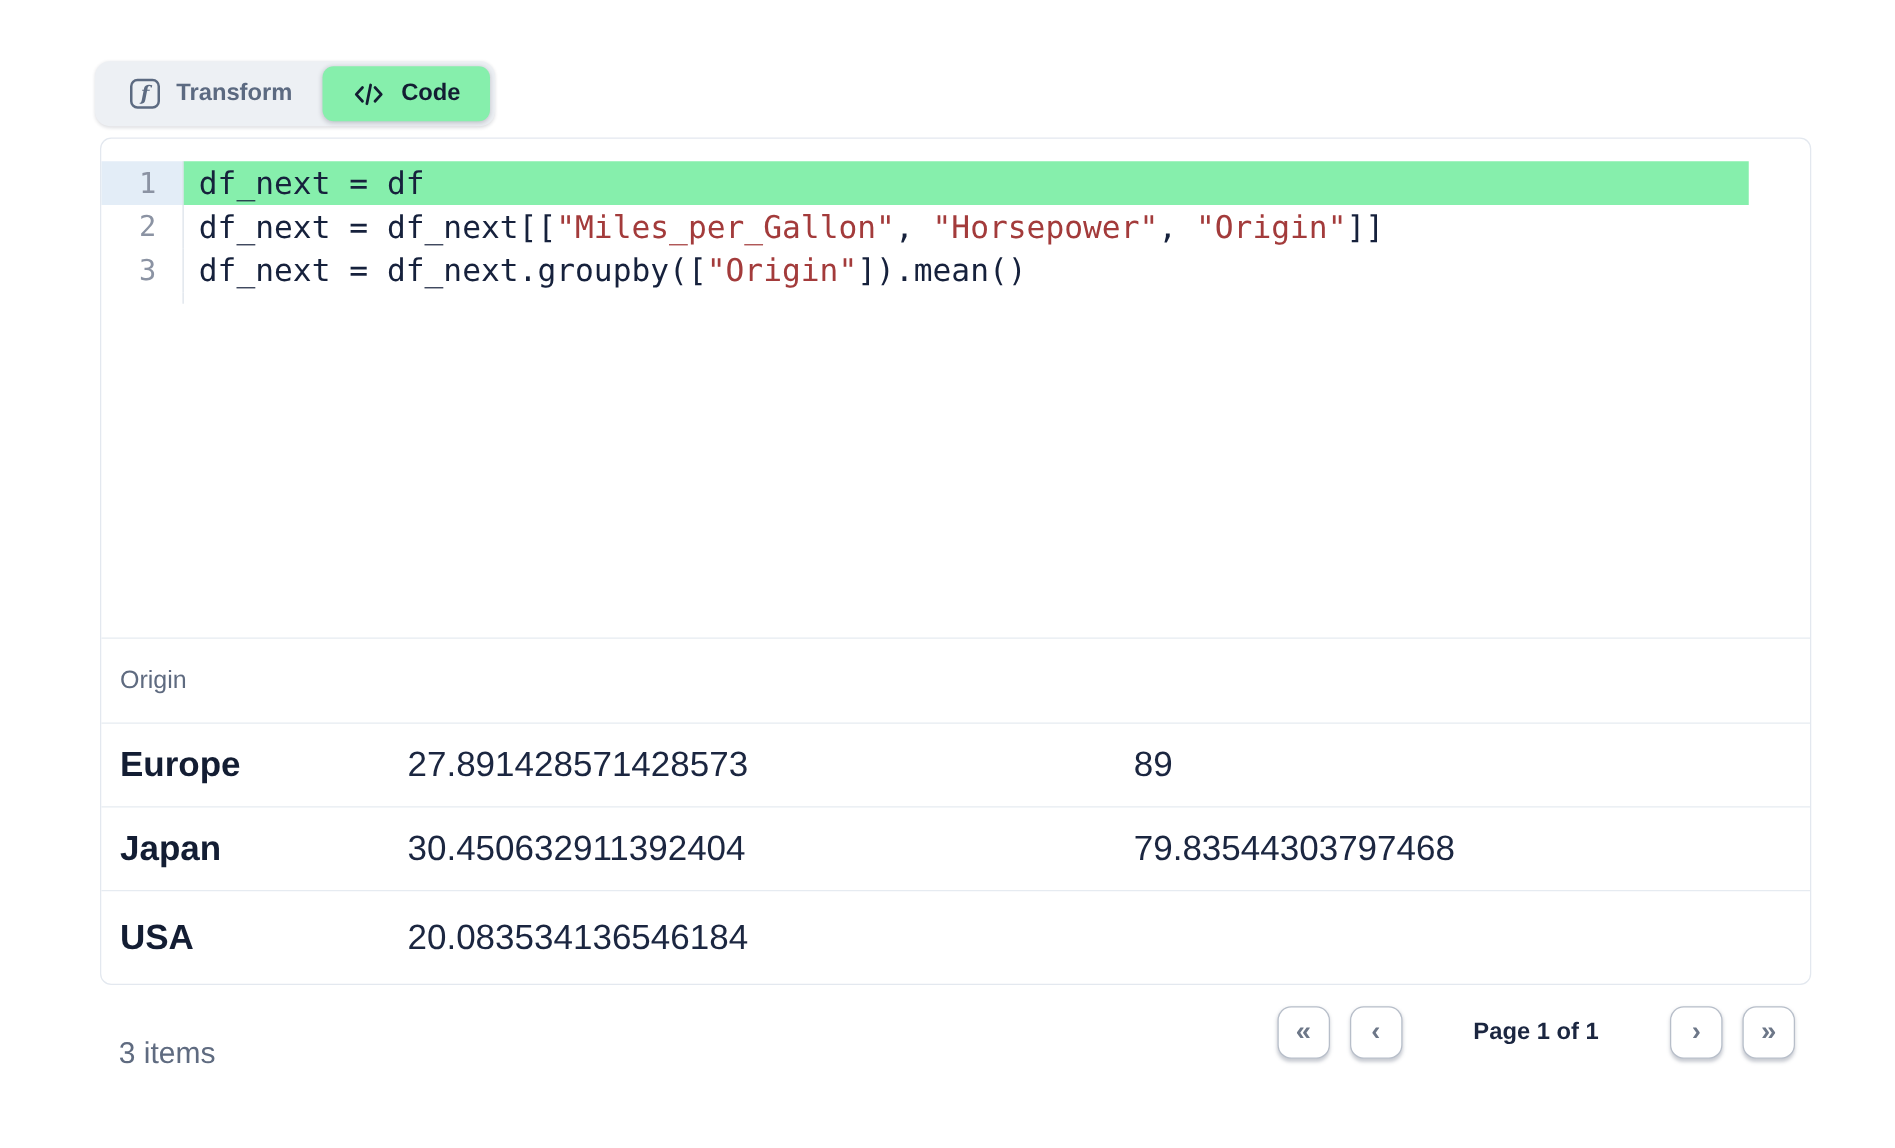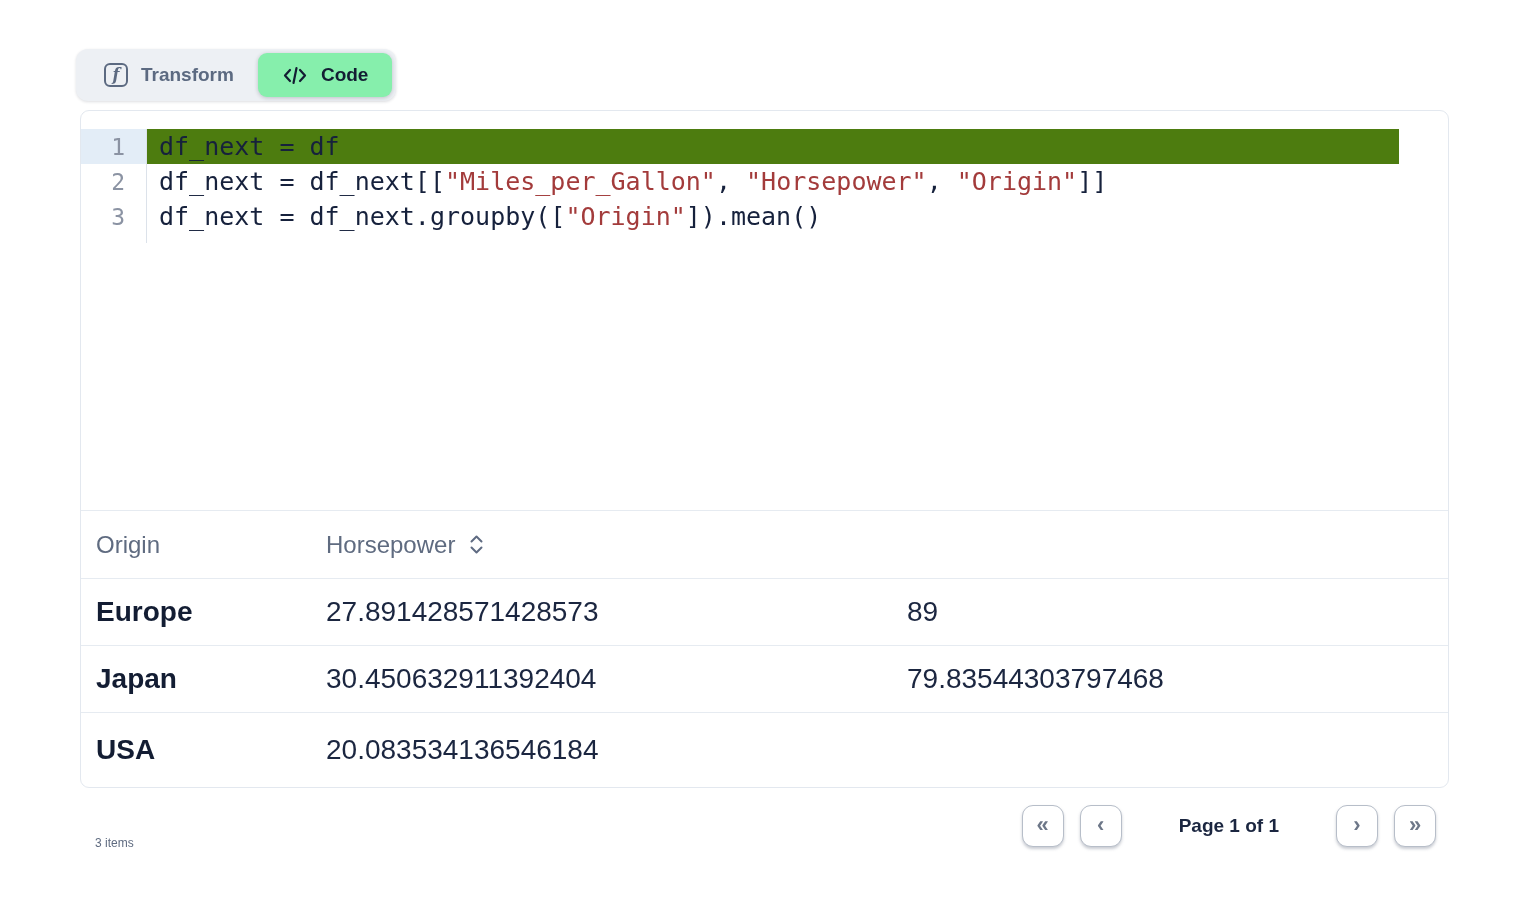--- a/index.html
+++ b/index.html
@@ -27,39 +27,39 @@
   
   .editor { height: 400px; border-bottom: 1px solid #e6ebf1; padding-top: 18px;
     font-family: "DejaVu Sans Mono", monospace; }
   .code-line { display: flex; height: 35px; margin-right: 49px; }
   .gutter-cell { width: 66px; flex: 0 0 66px; border-right: 1px solid #dce2ea;
     display: flex; align-items: center; justify-content: flex-end;
     padding-right: 21px; font-size: 23px; color: #8b93a3; }
   .code-cell { flex: 1; display: flex; align-items: center; padding-left: 12px;
     font-size: 25px; color: #16213c; white-space: pre; }
   .code-line.active .gutter-cell { background: #e3edf7; }
-  .code-line.active .code-cell { background: #4d7c0f; }
+  .code-line.active .code-cell { background: #86efac; }
   .code-cell .string { color: #a33b3b; }
   .gutter-tail { width: 66px; border-right: 1px solid #dce2ea; height: 9px; }
 
   
   .tbl-row { display: grid; grid-template-columns: 230px 581px 1fr; align-items: center; }
   .tbl-header { height: 68px; border-bottom: 1px solid #e6ebf1; }
-  .tbl-header .cell { font-size: 24px; color: #5f6b80; font-weight: 400;
+  .tbl-header .cell { font-size: 20px; color: #5f6b80; font-weight: 400;
     display: flex; align-items: center; gap: 13px; }
   .tbl-data { height: 67px; border-bottom: 1px solid #e6ebf1; }
   .tbl-data.last { height: 73px; border-bottom: none; }
   .cell { padding-left: 15px; font-size: 28px; color: #1b2640; }
   .cell.origin { font-weight: 700; color: #131d33; }
   .sort-btn { display: inline-flex; cursor: pointer; }
 
   
   .footer { position: absolute; left: 80px; top: 796px; width: 1369px; height: 60px;
     display: flex; align-items: center; padding-right: 13px; }
-  .items-label { font-size: 12px; color: #5f6b80; padding-left: 15px; margin-top: 34px; }
+  .items-label { font-size: 24px; color: #5f6b80; padding-left: 15px; margin-top: 34px; }
   .pager { margin-left: auto; display: flex; align-items: center; gap: 16px; }
   .pg-btn { width: 42px; height: 42px; border: 1px solid #b7bec9; border-radius: 11px;
     background: #fff; display: flex; align-items: center; justify-content: center;
     font-size: 22px; font-weight: 600; color: #6d7788; cursor: pointer;
     box-shadow: 0 2px 3px rgba(100,110,130,.35); padding-bottom: 3px; }
   .page-label { font-size: 19px; font-weight: 600; color: #1b2640; margin: 0 41px; }
 </style>
 </head>
 <body>
 
@@ -97,29 +97,20 @@
           <div class="code-cell"><span class="plain">df_next = df_next.groupby([</span><span class="string">"Origin"</span><span class="plain">]).mean()</span></div>
         </div>
       </div>
     <div class="gutter-tail"></div>
   </div>
 
   <div class="tbl-row tbl-header">
     <div class="cell">
       <span>Origin</span>
     </div>
-    <div class="cell">
-      <span>Horsepower</span>
-      <span class="sort-btn">
-        <svg width="17" height="23" viewBox="0 0 17 23" fill="none" stroke="#5f6b82" stroke-width="2" stroke-linecap="round" stroke-linejoin="round">
-          <path d="M3.5 8.5 L8.5 3.5 L13.5 8.5"></path>
-            <path d="M3.5 14.5 L8.5 19.5 L13.5 14.5"></path>
-        </svg>
-      </span>
-    </div>
   </div>
 
   <div class="tbl-row tbl-data">
     <div class="cell origin">Europe</div>
     <div class="cell">27.891428571428573</div>
     <div class="cell">89</div>
   </div>
   <div class="tbl-row tbl-data">
     <div class="cell origin">Japan</div>
     <div class="cell">30.450632911392404</div>

